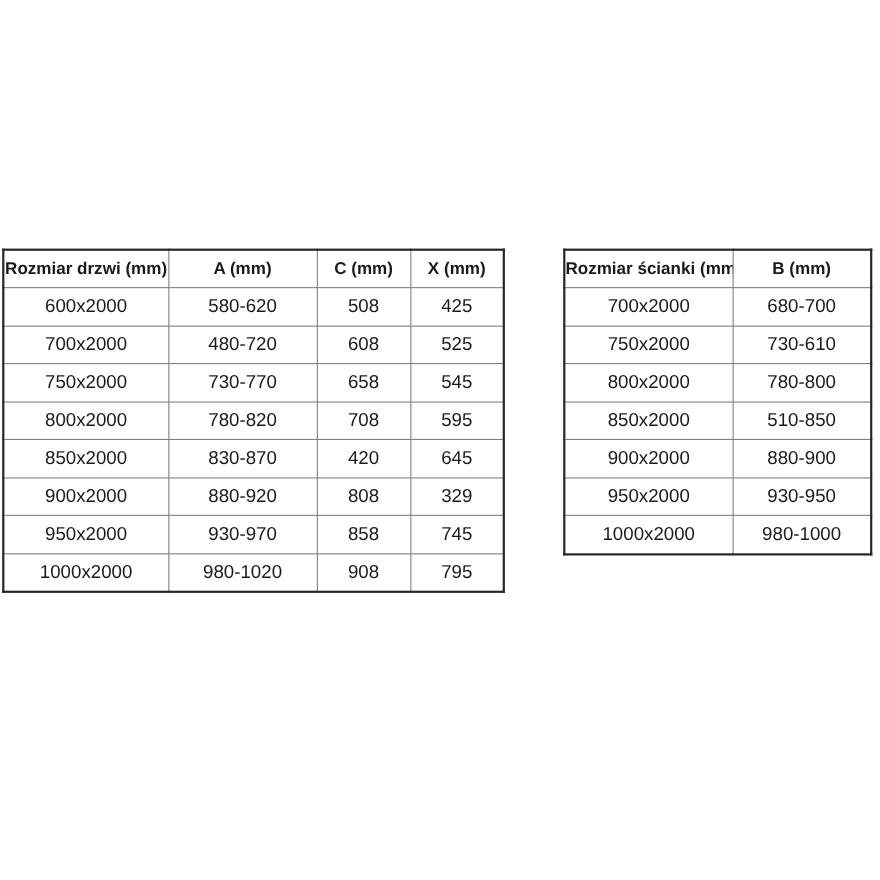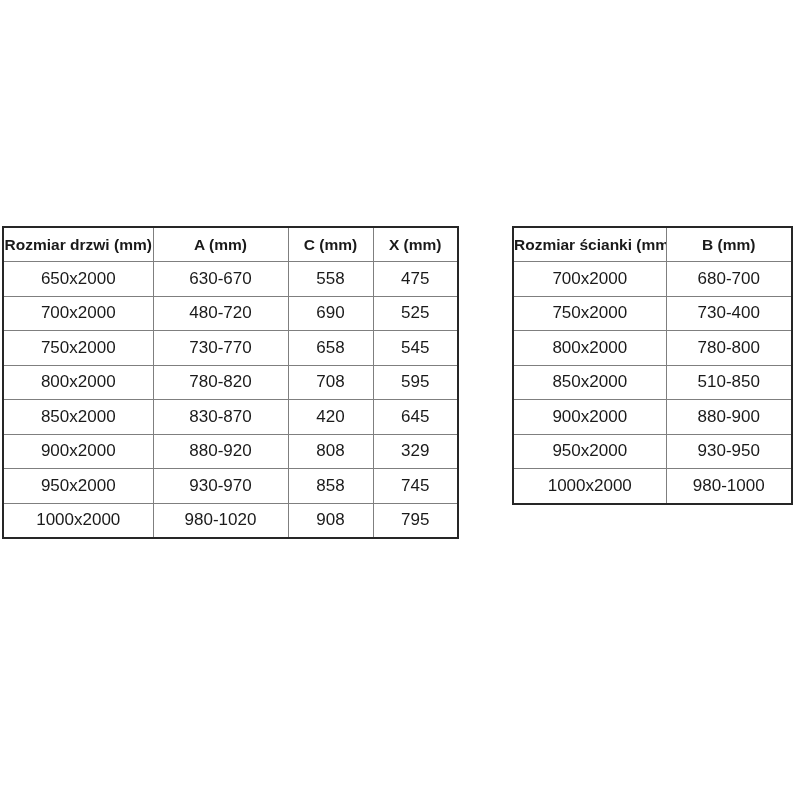--- a/index.html
+++ b/index.html
@@ -56,29 +56,29 @@
 <thead>
       <tr>
         <th>Rozmiar drzwi (mm)</th>
         <th>A (mm)</th>
         <th>C (mm)</th>
         <th>X (mm)</th>
       </tr>
     </thead>
     <tbody>
       <tr>
-        <td>650x2000</td>
-        <td>630-670</td>
-        <td>558</td>
-        <td>475</td>
+        <td>600x2000</td>
+        <td>580-620</td>
+        <td>508</td>
+        <td>425</td>
       </tr>
       <tr>
         <td>700x2000</td>
         <td>480-720</td>
-        <td>690</td>
+        <td>608</td>
         <td>525</td>
       </tr>
       <tr>
         <td>750x2000</td>
         <td>730-770</td>
         <td>658</td>
         <td>545</td>
       </tr>
       <tr>
         <td>800x2000</td>
@@ -124,21 +124,21 @@
         <th>B (mm)</th>
       </tr>
     </thead>
     <tbody>
       <tr>
         <td>700x2000</td>
         <td>680-700</td>
       </tr>
       <tr>
         <td>750x2000</td>
-        <td>730-400</td>
+        <td>730-610</td>
       </tr>
       <tr>
         <td>800x2000</td>
         <td>780-800</td>
       </tr>
       <tr>
         <td>850x2000</td>
         <td>510-850</td>
       </tr>
       <tr>

